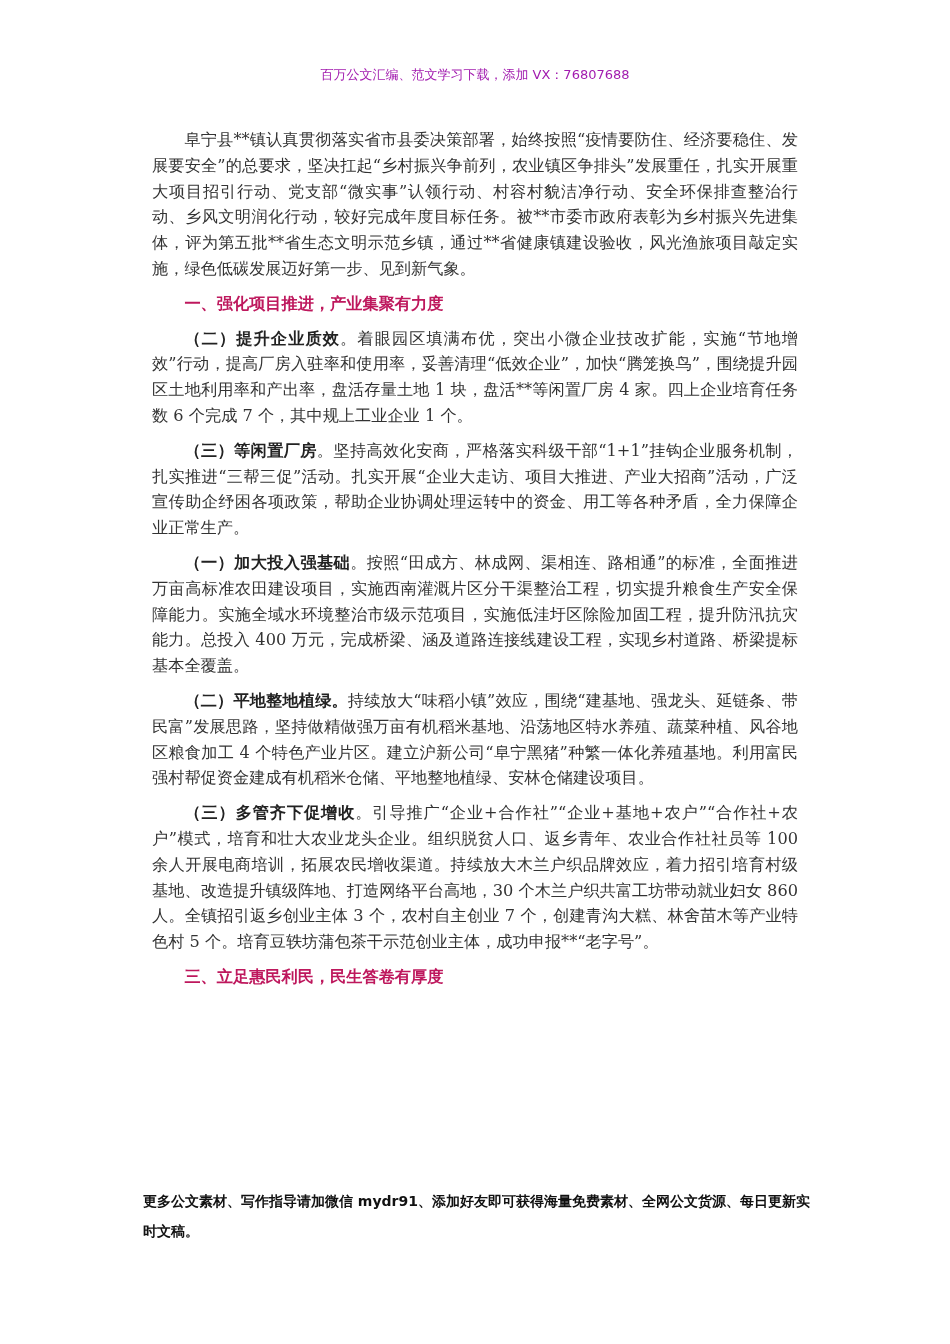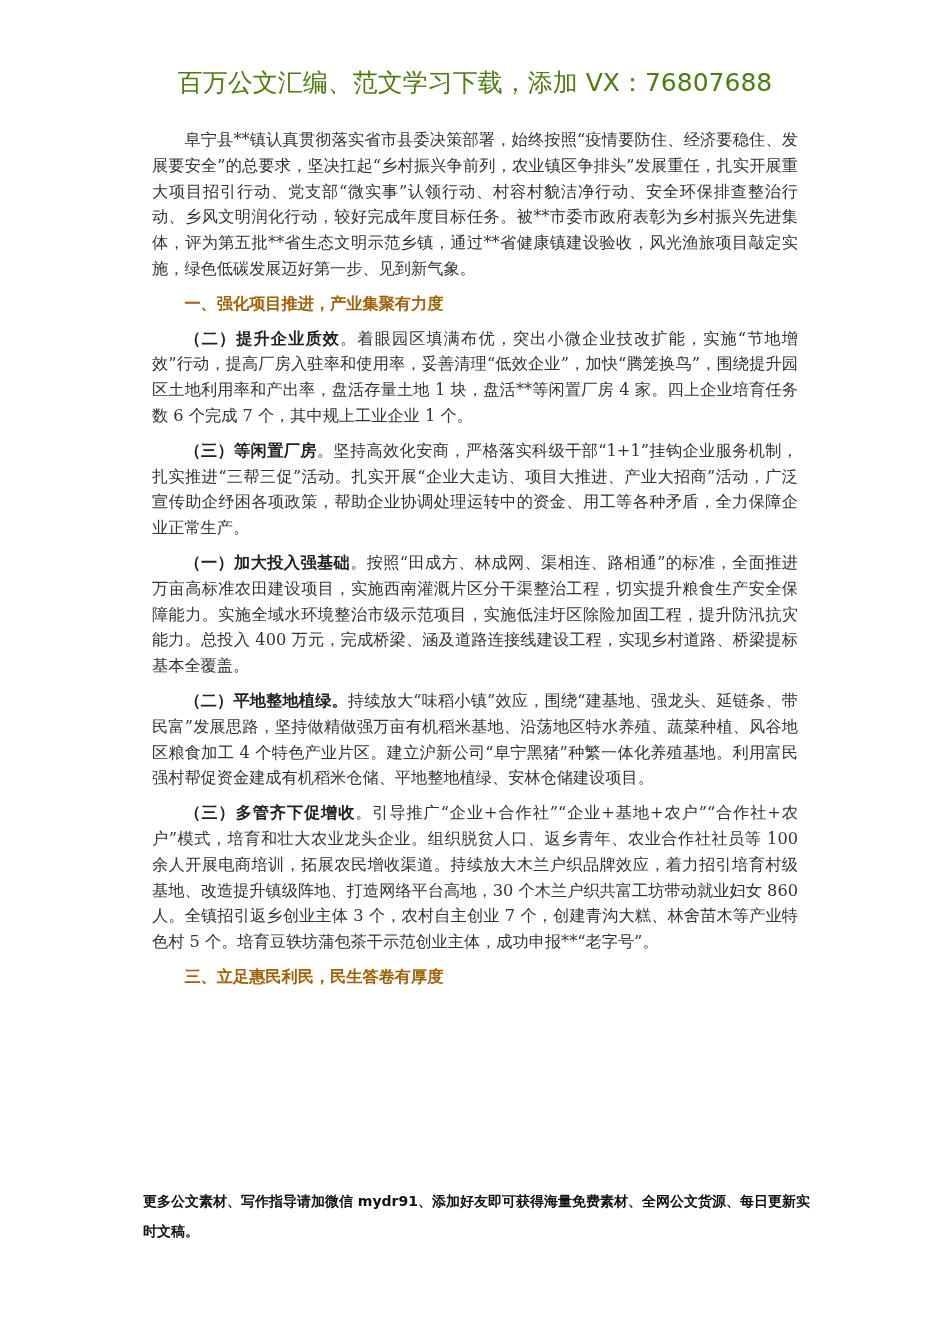--- a/index.html
+++ b/index.html
@@ -21,22 +21,22 @@
       height: 1344px;
       background: #ffffff;
     }
     .header-banner {
       position: absolute;
       top: 66px;
       left: 0;
       width: 950px;
       text-align: center;
       font-family: "DejaVu Sans", "Liberation Sans", sans-serif;
-      font-size: 25px;
-      color: #4d7c0f;
+      font-size: 13px;
+      color: #a21caf;
       letter-spacing: 0px;
     }
     .body-text {
       position: absolute;
       left: 143px;
       top: 118px;
       width: 664px;
       font-family: "DejaVu Serif", "Liberation Serif", serif;
       font-size: 16.2px;
       line-height: 25.8px;
@@ -46,21 +46,21 @@
     .body-text p {
       margin: 9px;
       text-indent: 2em;
     }
     .body-text p.gap {
       margin-top: 5px;
     }
     .section-heading {
       font-family: "DejaVu Sans", "Liberation Sans", sans-serif;
       font-weight: bold;
-      color: #a16207;
+      color: #be185d;
       margin: 5px 0 0 0;
       text-indent: 2em;
     }
     .sub-heading {
       font-family: "DejaVu Sans", "Liberation Sans", sans-serif;
       font-weight: bold;
       color: #222222;
     }
     .footer-promo {
       position: absolute;

